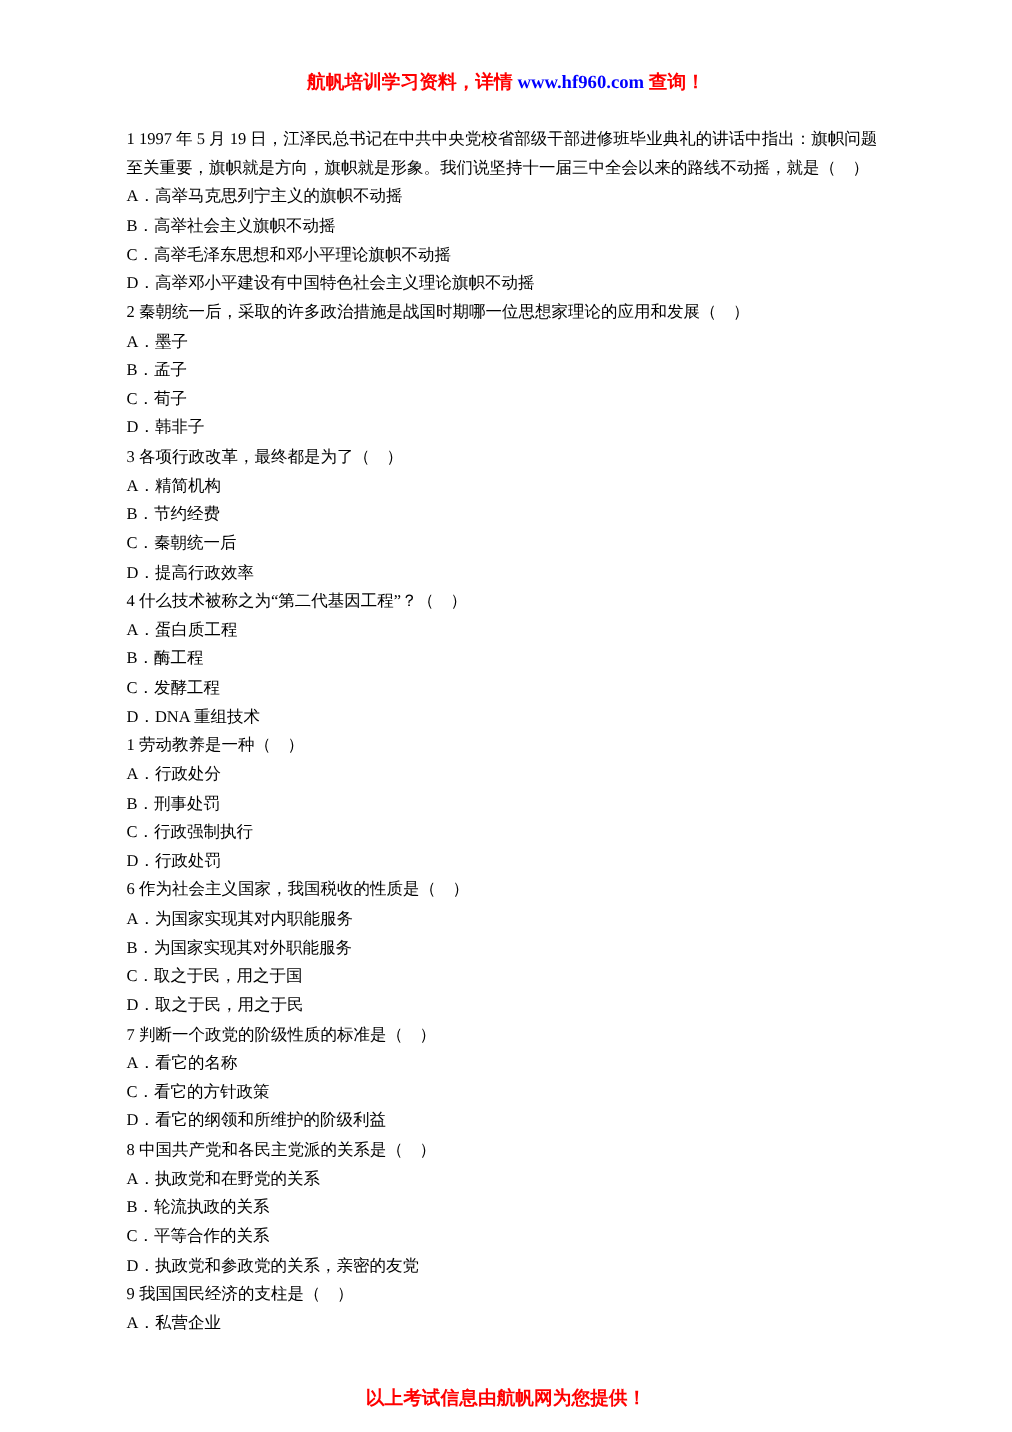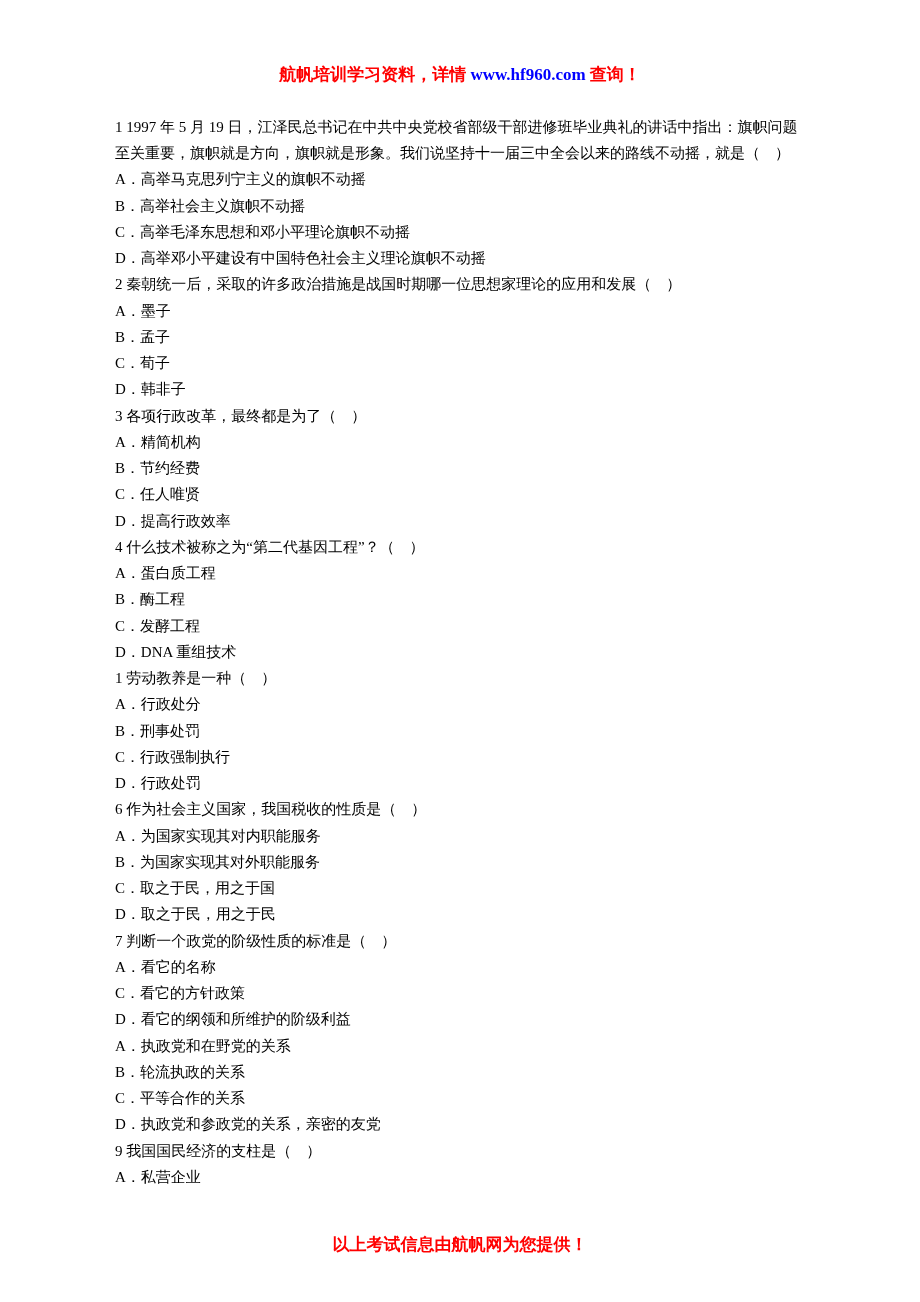--- a/index.html
+++ b/index.html
@@ -55,41 +55,42 @@
     <p>C．高举毛泽东思想和邓小平理论旗帜不动摇</p>
     <p>D．高举邓小平建设有中国特色社会主义理论旗帜不动摇</p>
     <p>2 秦朝统一后，采取的许多政治措施是战国时期哪一位思想家理论的应用和发展（　）</p>
     <p>A．墨子</p>
     <p>B．孟子</p>
     <p>C．荀子</p>
     <p>D．韩非子</p>
     <p>3 各项行政改革，最终都是为了（　）</p>
     <p>A．精简机构</p>
     <p>B．节约经费</p>
-    <p>C．任人唯贤</p>
+    <p>C．秦朝统一后</p>
     <p>D．提高行政效率</p>
     <p>4 什么技术被称之为“第二代基因工程”？（　）</p>
     <p>A．蛋白质工程</p>
     <p>B．酶工程</p>
     <p>C．发酵工程</p>
     <p>D．DNA 重组技术</p>
     <p>1 劳动教养是一种（　）</p>
     <p>A．行政处分</p>
     <p>B．刑事处罚</p>
     <p>C．行政强制执行</p>
     <p>D．行政处罚</p>
     <p>6 作为社会主义国家，我国税收的性质是（　）</p>
     <p>A．为国家实现其对内职能服务</p>
     <p>B．为国家实现其对外职能服务</p>
     <p>C．取之于民，用之于国</p>
     <p>D．取之于民，用之于民</p>
     <p>7 判断一个政党的阶级性质的标准是（　）</p>
     <p>A．看它的名称</p>
     <p>C．看它的方针政策</p>
     <p>D．看它的纲领和所维护的阶级利益</p>
+    <p>8 中国共产党和各民主党派的关系是（　）</p>
     <p>A．执政党和在野党的关系</p>
     <p>B．轮流执政的关系</p>
     <p>C．平等合作的关系</p>
     <p>D．执政党和参政党的关系，亲密的友党</p>
     <p>9 我国国民经济的支柱是（　）</p>
     <p>A．私营企业</p>
   </div>
 
 <div class="footer">以上考试信息由航帆网为您提供！</div>
 

